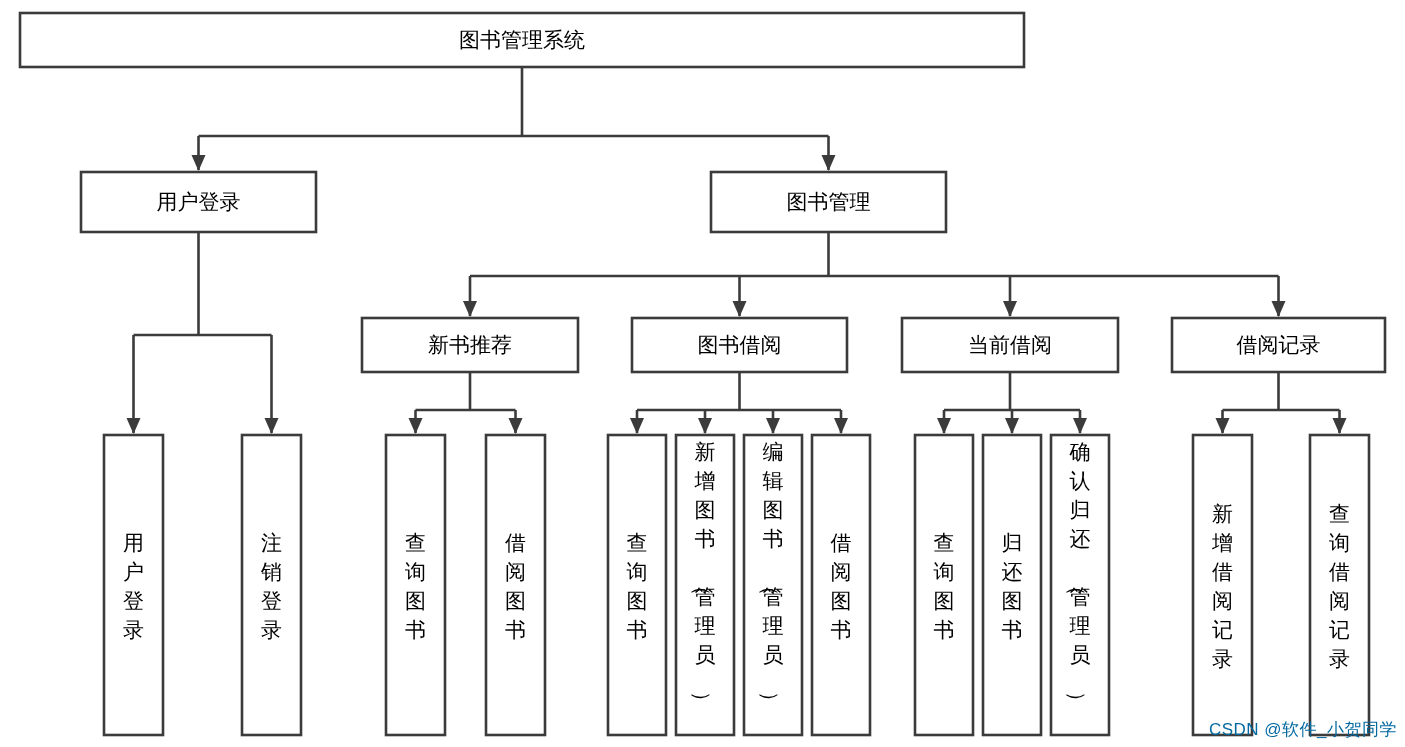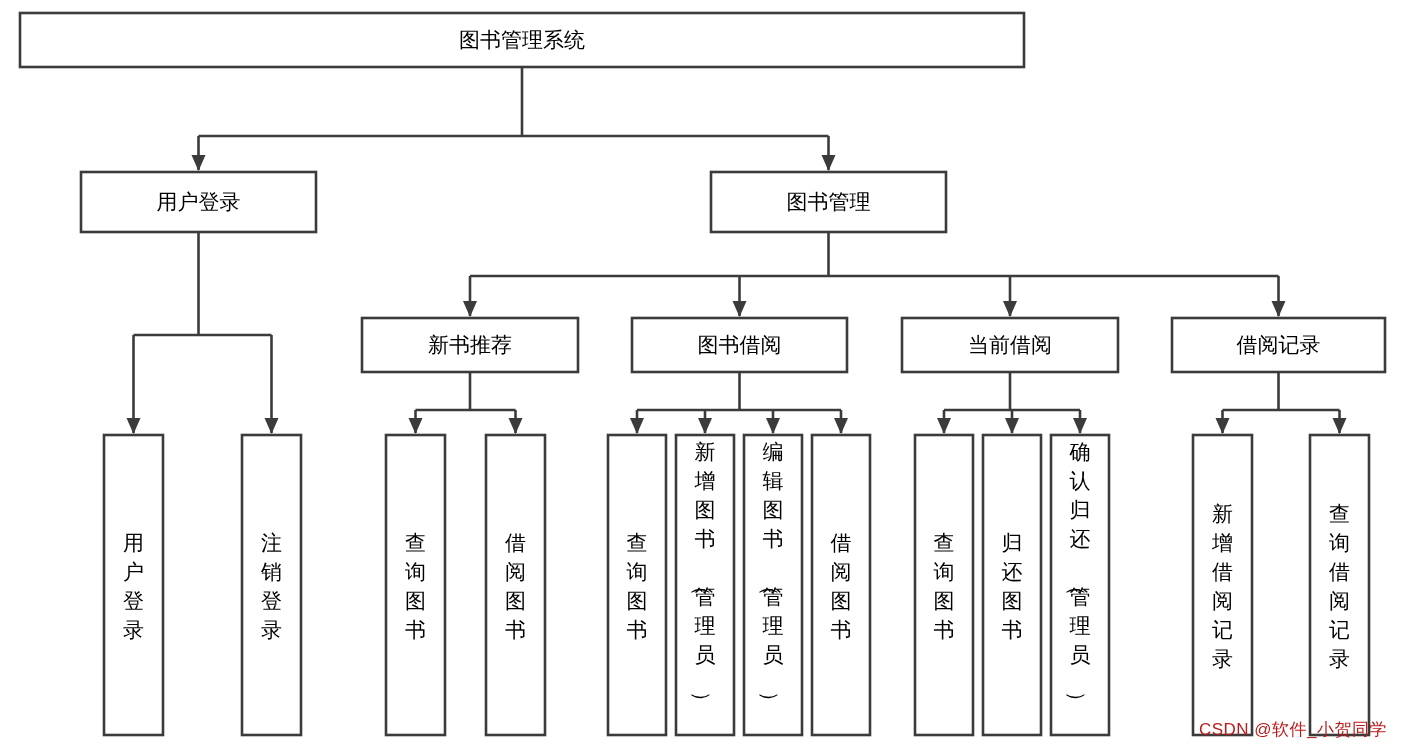--- a/index.html
+++ b/index.html
@@ -53,25 +53,25 @@
   }
   .node-label-v {
     font-family: "Liberation Sans", "DejaVu Sans", sans-serif;
     font-size: 21px;
     fill: #000000;
     text-anchor: middle;
     white-space: pre;
   }
   .watermark {
     position: absolute;
-    right: 18px;
+    right: 8px;
     bottom: 6px;
     font-family: "Liberation Sans", "DejaVu Sans", sans-serif;
     font-size: 17px;
-    color: #b91c1c;
+    color: #0369a1;
     letter-spacing: 0.5px;
     user-select: none;
     pointer-events: none;
     white-space: nowrap;
   }
 </style>
 </head>
 <body>
 
 <div id="diagram-root">

